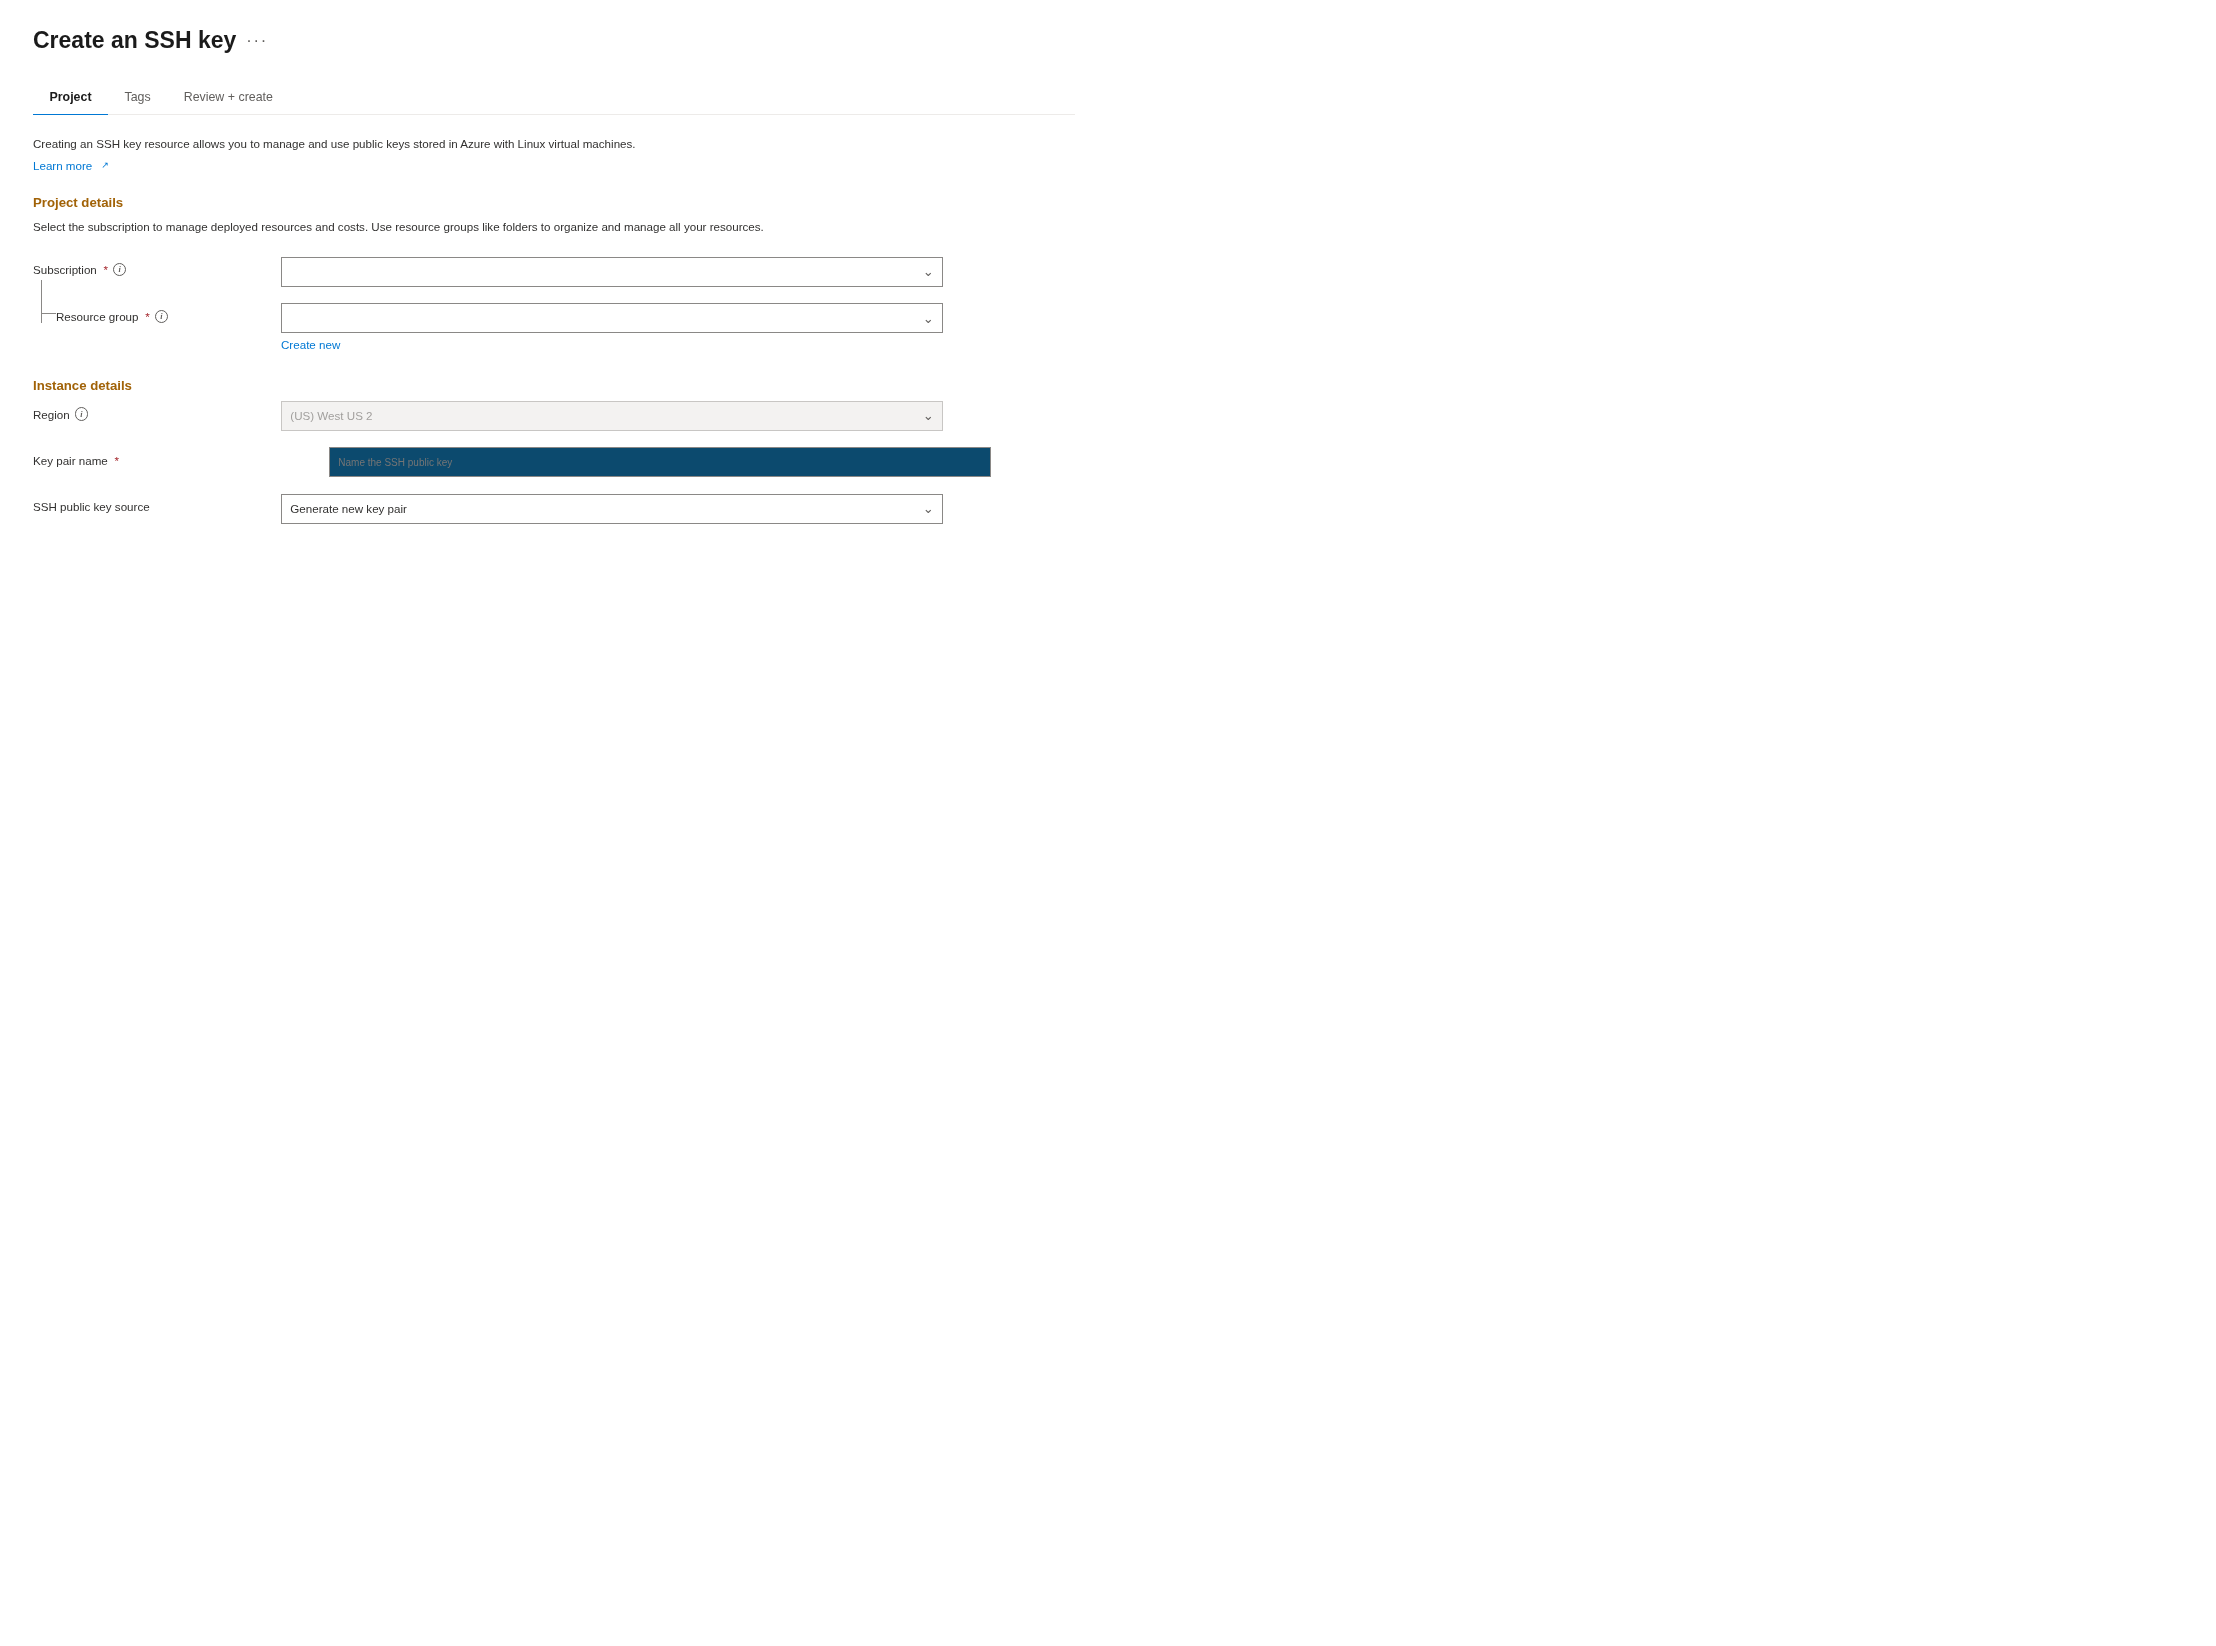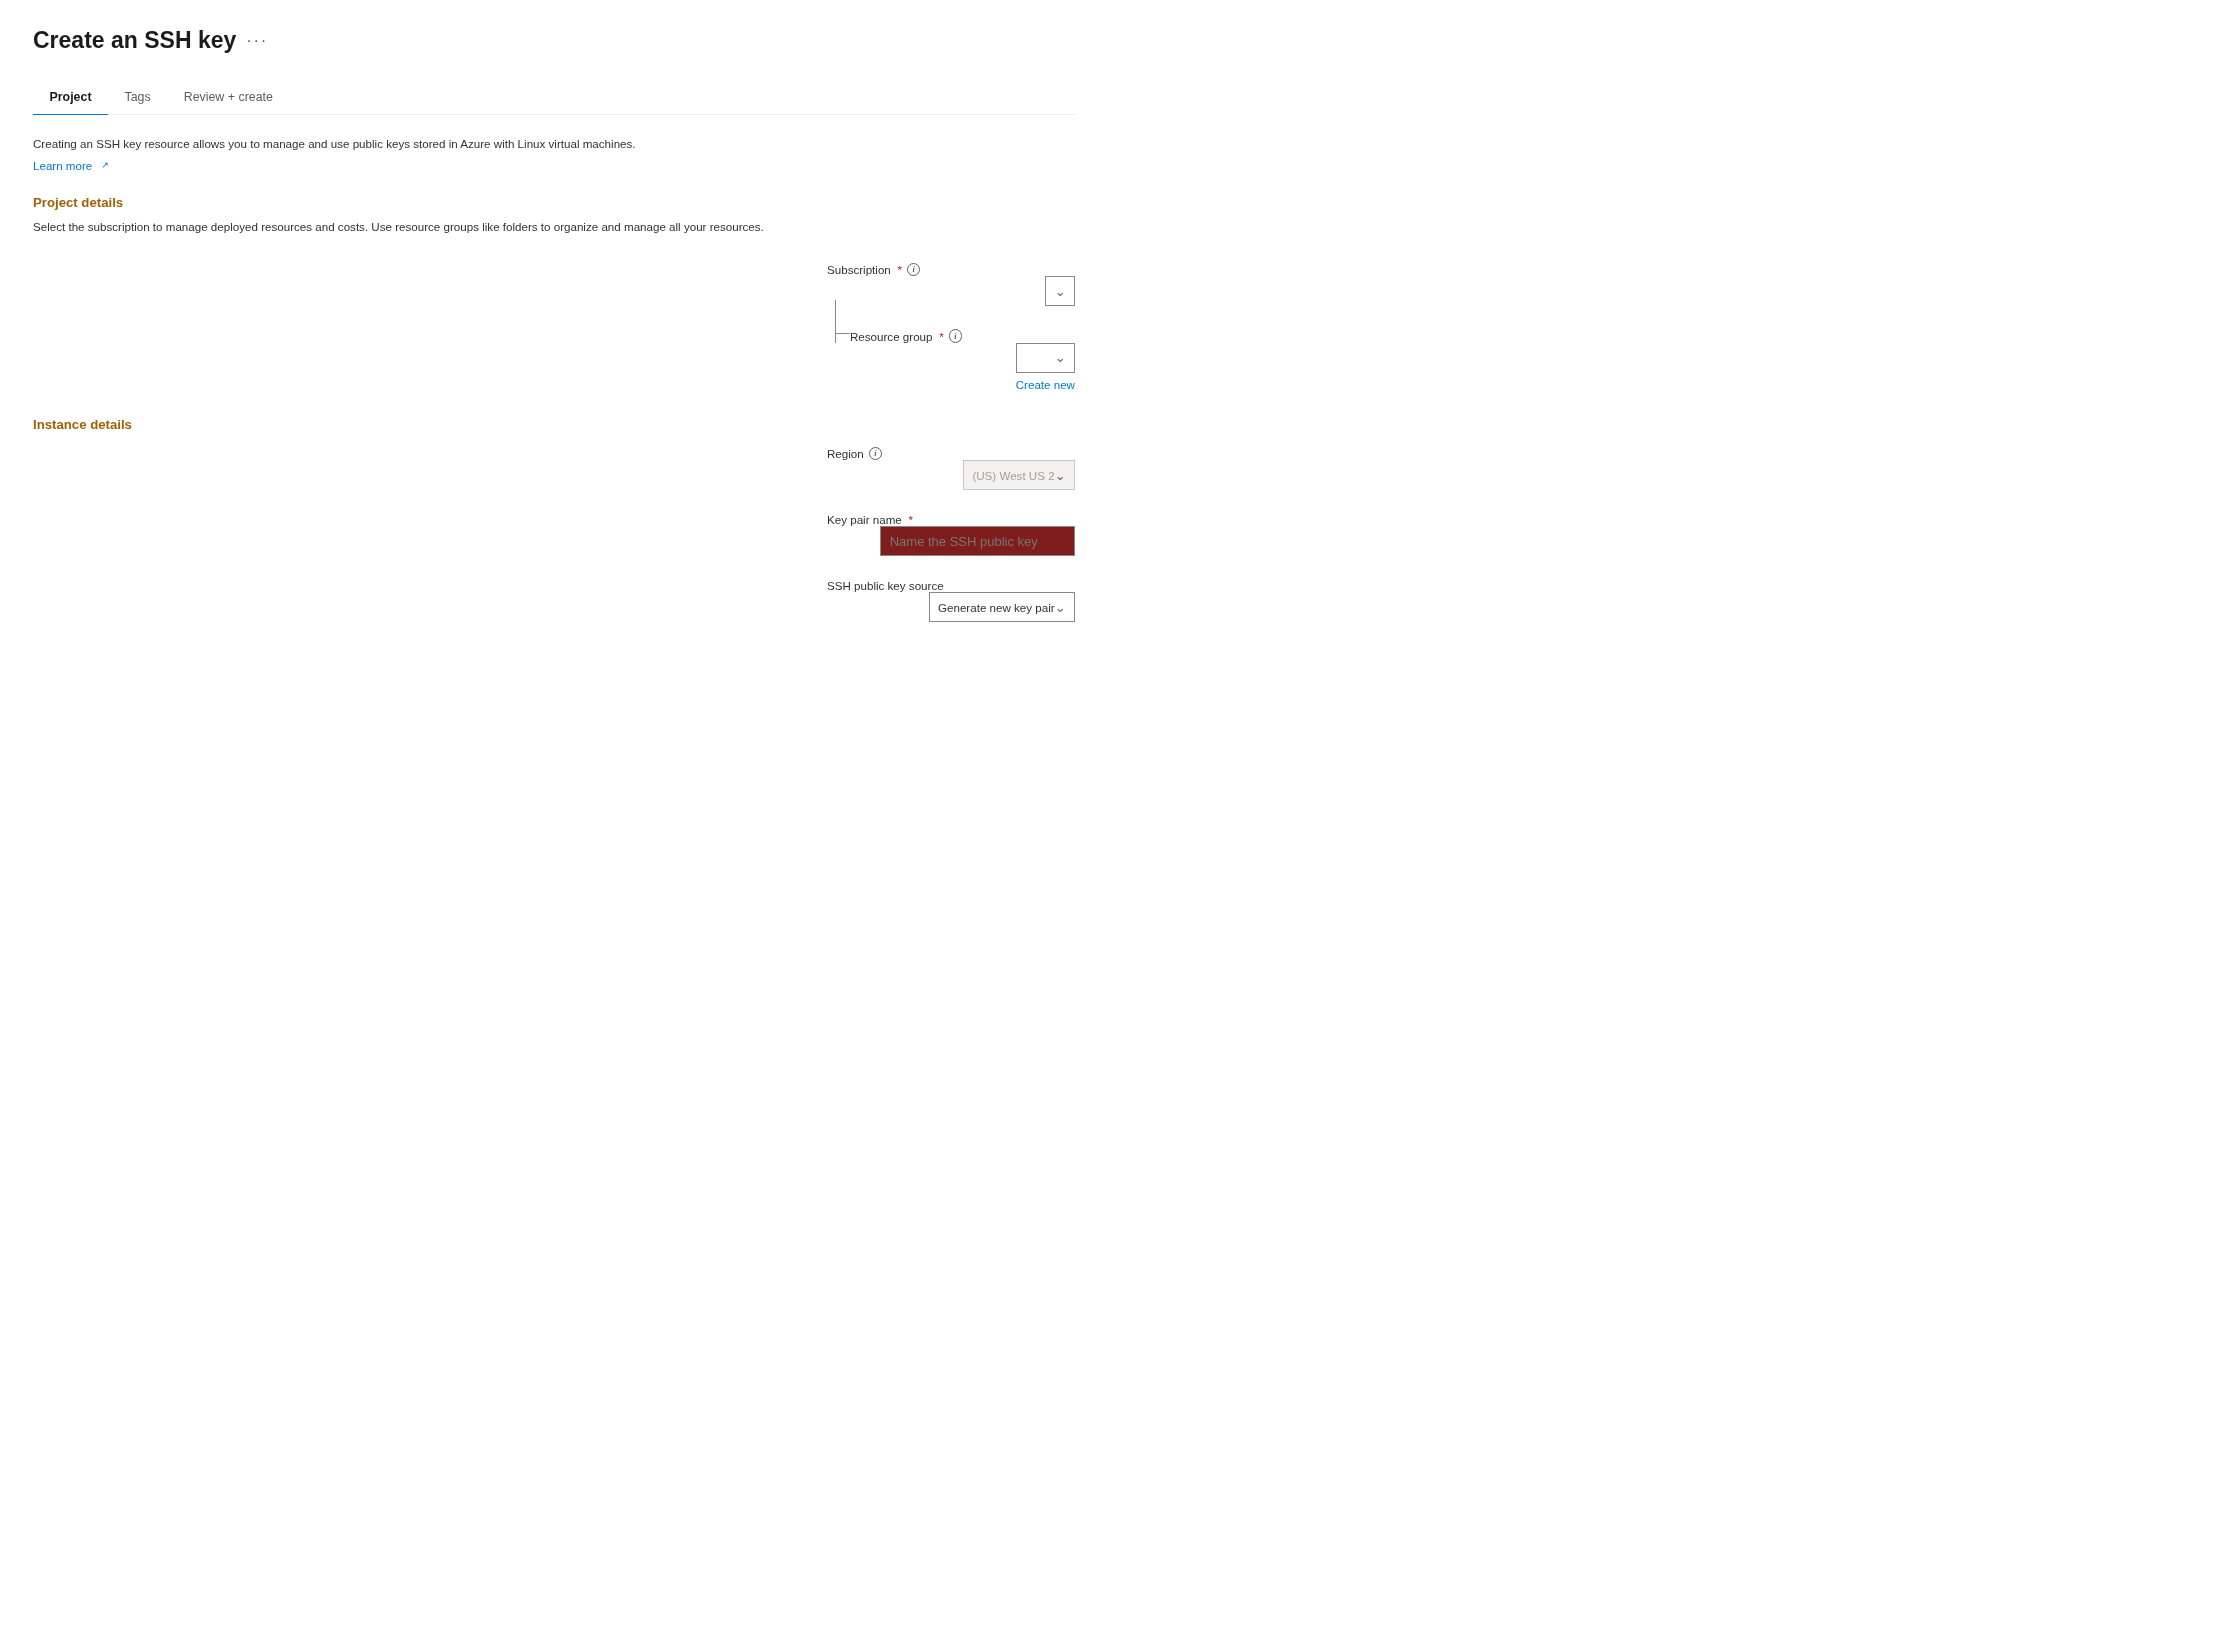--- a/index.html
+++ b/index.html
@@ -97,23 +97,22 @@
       max-width: 744px;
       margin-bottom: 20px;
     }
 
     .form-section {
       margin-bottom: 26.5px;
     }
 
     .field-row {
       display: flex;
-      align-items: flex-end;
+      align-items: flex-start;
       margin-bottom: 16.5px;
-      flex-direction: column;
     }
 
     .field-label-col {
       width: 248px;
       min-width: 248px;
       padding-top: 6.6px;
       display: flex;
       align-items: center;
       gap: 5px;
       font-size: 11.6px;
@@ -194,25 +193,26 @@
 
     .dropdown-chevron {
       font-size: 13.2px;
       color: #605e5c;
     }
 
     .text-input {
       width: 100%;
       height: 30px;
       border: 0.8px solid #8a8886;
-      background: #7f1d1d;
+      background: #0c4a6e;
       padding: 0 8.3px;
-      font-size: 13px;
+      font-size: 10px;
       color: #a19f9d;
       outline: none;
+      margin-left: 48px;
     }
 
     .create-new-link {
       color: #0078d4;
       text-decoration: none;
       font-size: 11.6px;
       display: inline-block;
       margin-top: 5px;
       cursor: pointer;
     }

